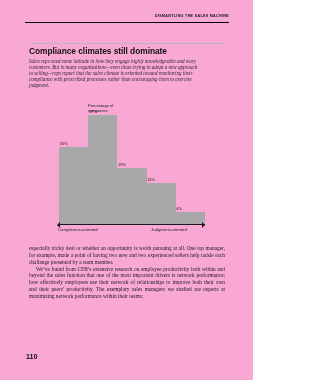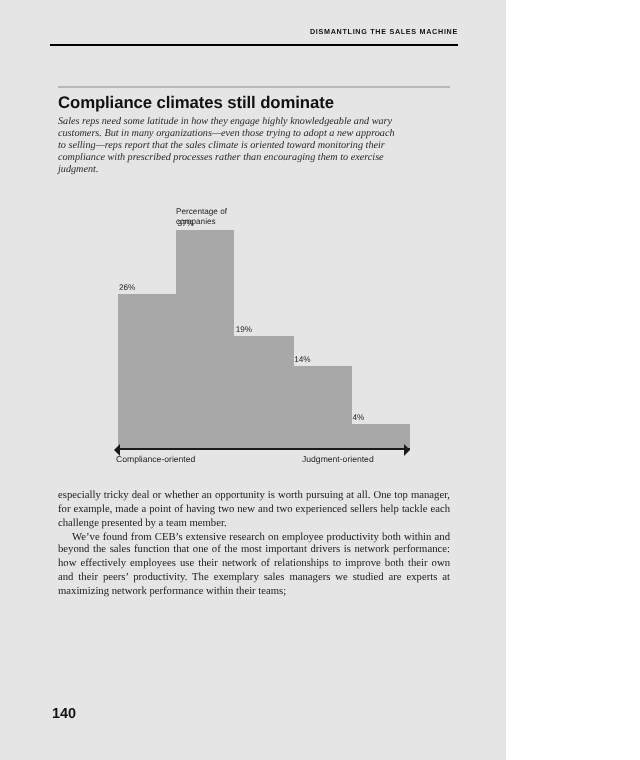--- a/index.html
+++ b/index.html
@@ -14,21 +14,21 @@
     font-family: "Liberation Serif", serif;
     color: #1a1a1a;
     position: relative;
   }
 
   .page {
     position: absolute;
     left: 0; top: 0;
     width: 253px;
     height: 380px;
-    background: #e5e5e5;
+    background: #f9a8d4;
   }
 
   
   .runhead-wrap {
     position: absolute;
     left: 25px;
     top: 14px;
     width: 204px;
   }
   .runhead {
@@ -256,15 +256,15 @@
     <div class="axis-lab left">Compliance-oriented</div>
     <div class="axis-lab right">Judgment-oriented</div>
 
   </div>
 
   <div class="body-col">
     <p>especially tricky deal or whether an opportunity is worth pursuing at all. One top manager, for example, made a point of having two new and two experienced sellers help tackle each challenge presented by a team member.</p>
     <p class="indent">We’ve found from CEB’s extensive research on employee productivity both within and beyond the sales function that one of the most important drivers is network performance: how effectively employees use their network of relationships to improve both their own and their peers’ productivity. The exemplary sales managers we studied are experts at maximizing network performance within their teams;</p>
   </div>
 
-  <div class="folio">140</div>
+  <div class="folio">110</div>
 
 </div>
 
 </body></html>

